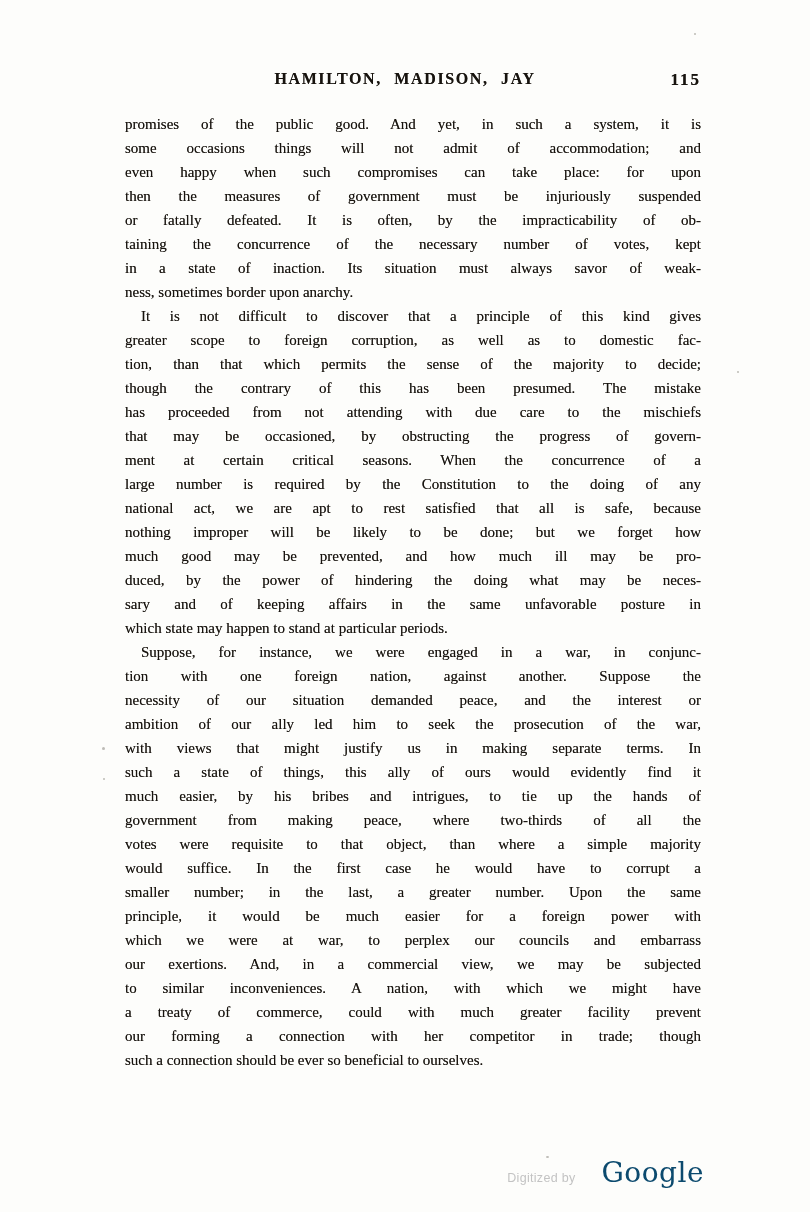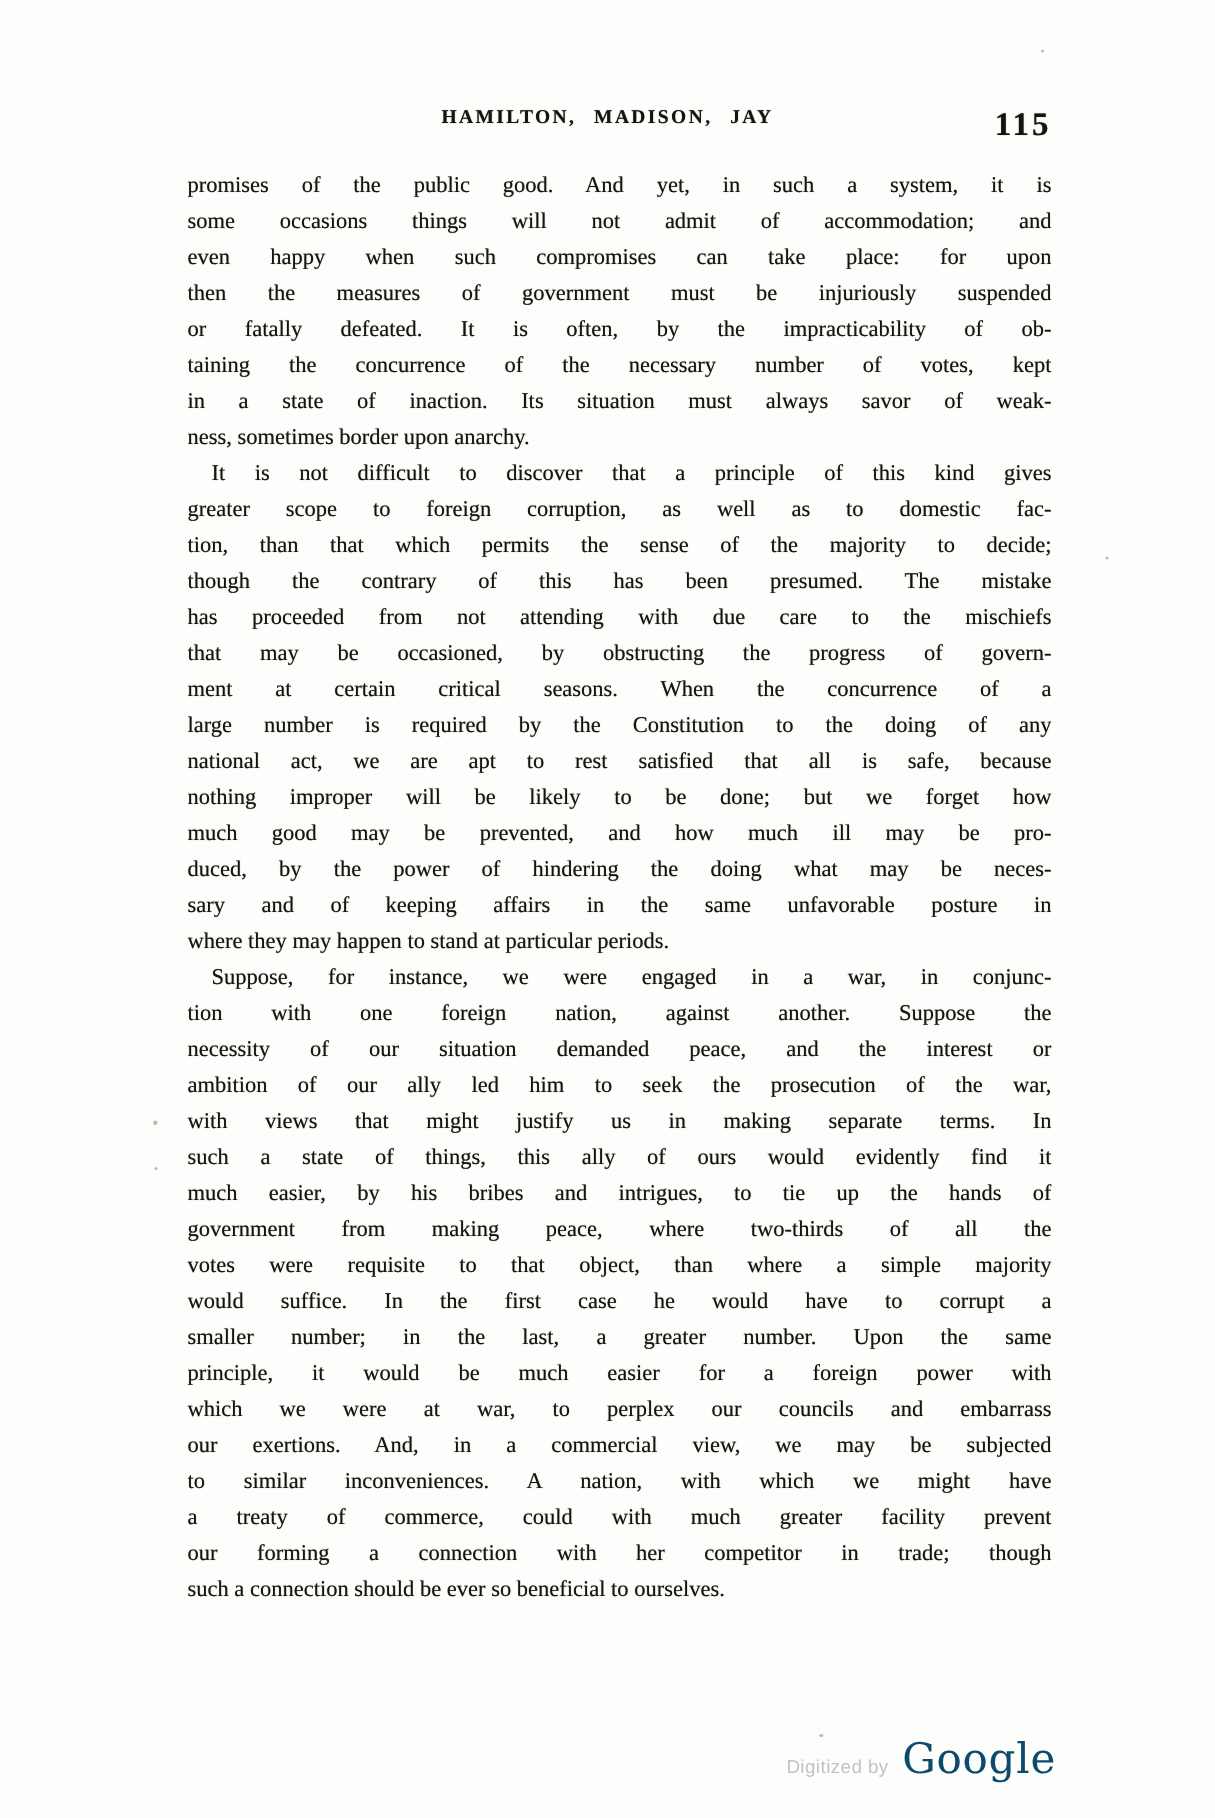--- a/index.html
+++ b/index.html
@@ -14,28 +14,28 @@
   }
   
   .header {
     position:absolute; top:70px; left:125px; width:576px; height:24px;
   }
   .running-head {
     display:block;
     text-align:center;
     padding-right:16px;
     font-weight:bold;
-    font-size:13px;
+    font-size:16px;
     letter-spacing:1.6px;
     word-spacing:7px;
     text-shadow:0 0 0.6px rgba(23,19,14,0.65);
   }
   .pageno {
     position:absolute; right:0; top:0;
-    font-weight:bold; font-size:22px; letter-spacing:2px;
+    font-weight:bold; font-size:17px; letter-spacing:2px;
     text-shadow:0 0 0.6px rgba(23,19,14,0.65);
     text-align:right;
   }
   
   .body-text {
     position:absolute; top:112px; left:125px; width:576px;
   }
   .line {
     position:relative;
     height:24px; line-height:24px;
@@ -43,21 +43,21 @@
     overflow:hidden;
     text-shadow:0 0 0.6px rgba(23,19,14,0.6);
     white-space:normal;
   }
   .just { text-align:justify; }
   .just::after { content:""; display:inline-block; width:100%; height:0; }
   .indent { text-indent:16px; }
   
   .watermark {
     position:absolute; top:1156px; right:106px;
-    display:flex; align-items:baseline; gap:9px;
+    display:flex; align-items:baseline; gap:26px;
   }
   .wm-prefix {
     font-family:"Liberation Sans", sans-serif;
     font-size:12.5px; color:#c3c3c3; letter-spacing:0.3px;
   }
   .wm-logo {
     font-family:"DejaVu Serif", serif;
     font-size:28px; color:#0c4a6e; letter-spacing:0.5px;
   }
   
@@ -91,21 +91,21 @@
       <div class="line just">though the contrary of this has been presumed.  The mistake</div>
       <div class="line just">has proceeded from not attending with due care to the mischiefs</div>
       <div class="line just">that may be occasioned, by obstructing the progress of govern-</div>
       <div class="line just">ment at certain critical seasons.  When the concurrence of a</div>
       <div class="line just">large number is required by the Constitution to the doing of any</div>
       <div class="line just">national act, we are apt to rest satisfied that all is safe, because</div>
       <div class="line just">nothing improper will be likely to be done; but we forget how</div>
       <div class="line just">much good may be prevented, and how much ill may be pro-</div>
       <div class="line just">duced, by the power of hindering the doing what may be neces-</div>
       <div class="line just">sary and of keeping affairs in the same unfavorable posture in</div>
-      <div class="line">where they may happen to stand at particular periods.</div>
+      <div class="line">which state may happen to stand at particular periods.</div>
       <div class="line just indent">Suppose, for instance, we were engaged in a war, in conjunc-</div>
       <div class="line just">tion with one foreign nation, against another.  Suppose the</div>
       <div class="line just">necessity of our situation demanded peace, and the interest or</div>
       <div class="line just">ambition of our ally led him to seek the prosecution of the war,</div>
       <div class="line just">with views that might justify us in making separate terms.  In</div>
       <div class="line just">such a state of things, this ally of ours would evidently find it</div>
       <div class="line just">much easier, by his bribes and intrigues, to tie up the hands of</div>
       <div class="line just">government from making peace, where two-thirds of all the</div>
       <div class="line just">votes were requisite to that object, than where a simple majority</div>
       <div class="line just">would suffice.  In the first case he would have to corrupt a</div>

